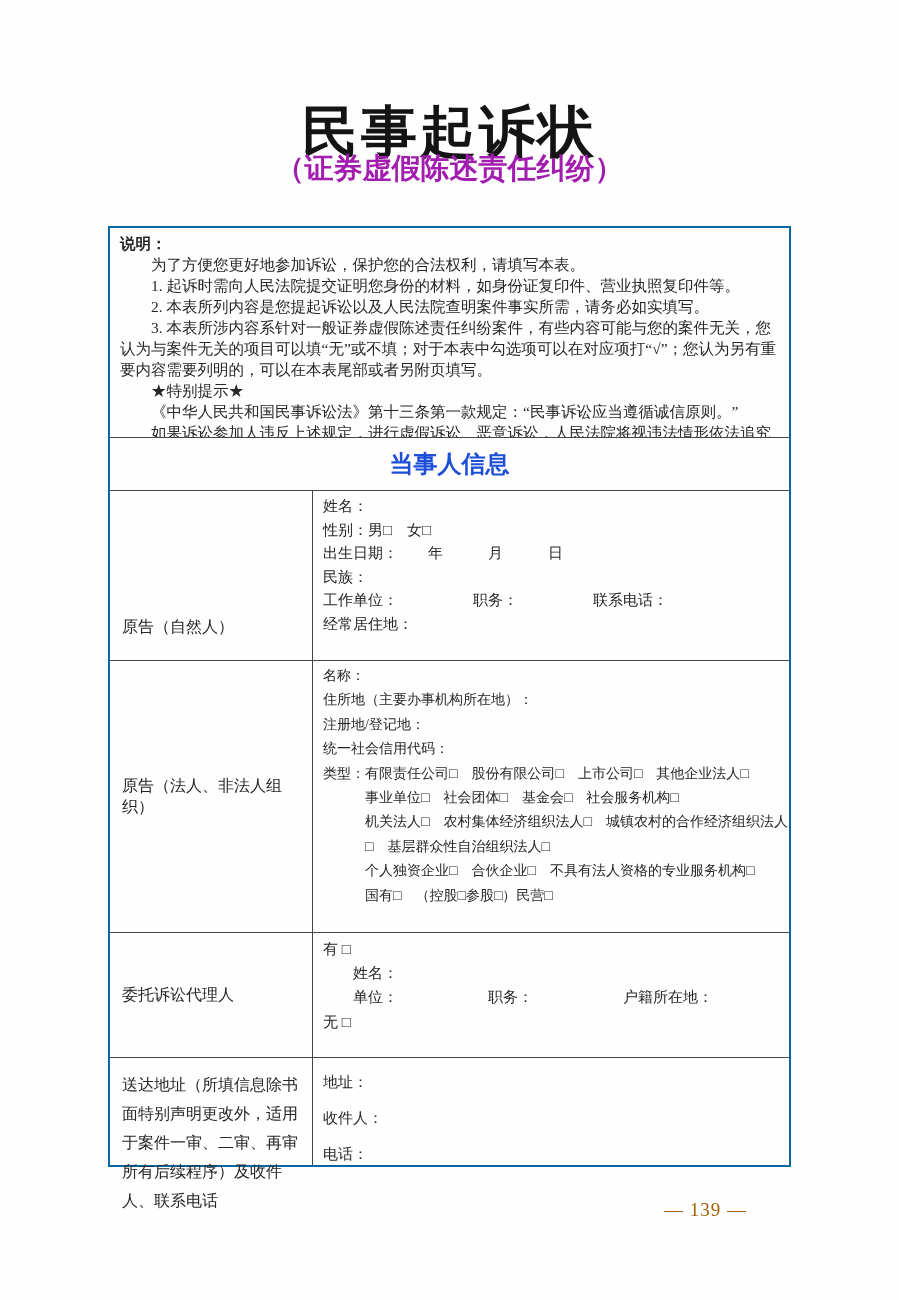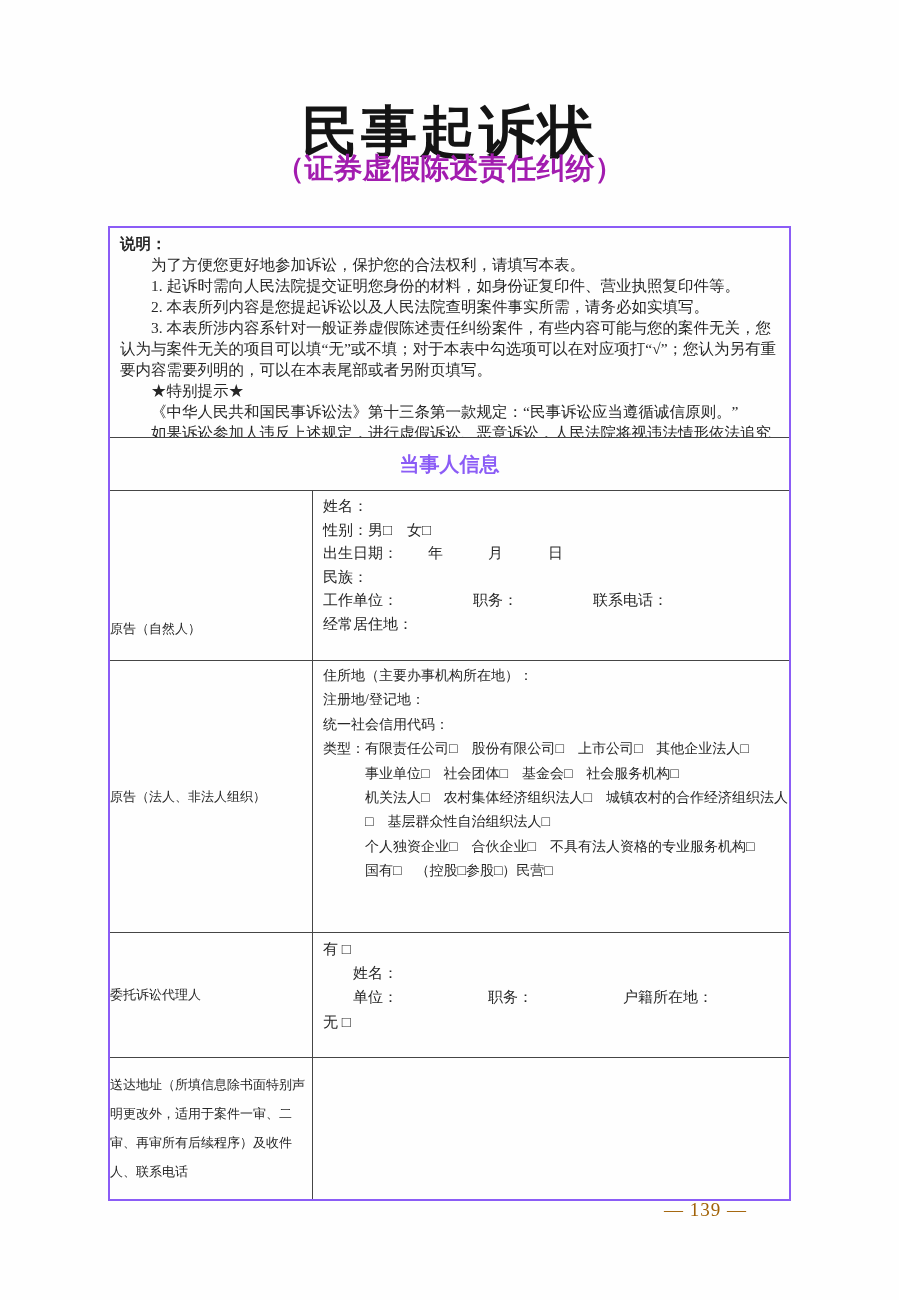--- a/index.html
+++ b/index.html
@@ -35,21 +35,21 @@
     text-align: center;
     font-size: 29px;
     font-weight: bold;
     color: #a21caf;
   }
   .doc-table {
     position: absolute;
     left: 108px;
     top: 226px;
     width: 683px;
-    border: 2px solid #8b5cf6;
+    border: 2px solid #0369a1;
     box-sizing: border-box;
     background: transparent;
   }
   .trow {
     box-sizing: border-box;
     border-top: 1.5px solid #454545;
     display: flex;
   }
   .trow.first { border-top: none; }
 
@@ -68,33 +68,33 @@
   .ins-p {
     margin: 0;
     text-indent: 2em;
   }
 
   
   .section-header {
     height: 53px;
     align-items: center;
     justify-content: center;
-    font-size: 20px;
-    font-weight: bold;
-    color: #8b5cf6;
+    font-size: 24px;
+    font-weight: bold;
+    color: #1d4ed8;
   }
 
   
   .party-row { }
   .label-cell {
     width: 203px;
     box-sizing: border-box;
     border-right: 1.5px solid #454545;
-    padding: 0 6px 0 0;
-    font-size: 13px;
+    padding: 0 6px 0 12px;
+    font-size: 16px;
     display: flex;
     align-items: center;
   }
   .label-cell.align-low {
     align-items: flex-end;
     padding-bottom: 22px;
   }
   .label-cell.align-top {
     align-items: flex-start;
     padding-top: 12px;
@@ -114,21 +114,21 @@
   .row-natural .fline { line-height: 23.5px; font-size: 15px; }
 
   .row-org { height: 272px; }
   .row-org .content-cell { padding-top: 3px; }
   .row-org .fline { line-height: 24.4px; font-size: 14px; }
 
   .row-agent { height: 125px; }
   .row-agent .content-cell { padding-top: 4px; }
   .row-agent .fline { line-height: 24.2px; font-size: 15px; }
 
-  .row-address { height: 142px; }
+  .row-address { height: 108px; }
   .row-address .content-cell { padding-top: 6px; }
   .row-address .fline { line-height: 36px; font-size: 15px; }
 
   .page-number {
     position: absolute;
     top: 1199px;
     right: 152px;
     font-size: 19px;
     color: #a16207;
     letter-spacing: 1px;
@@ -176,20 +176,21 @@
           <div class="fline">经常居住地：</div>
         </div>
     </div>
 
     <div class="trow party-row row-org">
       <div class="label-cell">
         <span>原告（法人、非法人组织）</span>
       </div>
       <div class="content-cell">
 
+      <div class="fline">名称：</div>
           <div class="fline">住所地（主要办事机构所在地）：</div>
           <div class="fline">注册地/登记地：</div>
           <div class="fline">统一社会信用代码：</div>
           <div class="fline">类型：有限责任公司□　股份有限公司□　上市公司□　其他企业法人□</div>
           <div class="fline">　　　事业单位□　社会团体□　基金会□　社会服务机构□</div>
           <div class="fline">　　　机关法人□　农村集体经济组织法人□　城镇农村的合作经济组织法人</div>
           <div class="fline">　　　□　基层群众性自治组织法人□</div>
           <div class="fline">　　　个人独资企业□　合伙企业□　不具有法人资格的专业服务机构□</div>
           <div class="fline">　　　国有□　（控股□参股□）民营□</div>
         </div>
@@ -205,19 +206,25 @@
           <div class="fline">　　姓名：</div>
           <div class="fline">　　单位：　　　　　　职务：　　　　　　户籍所在地：</div>
           <div class="fline">无 □</div>
         </div>
     </div>
 
     <div class="trow party-row row-address">
       <div class="label-cell align-top">
         <span>送达地址（所填信息除书面特别声明更改外，适用于案件一审、二审、再审所有后续程序）及收件人、联系电话</span>
       </div>
+      <div class="content-cell">
+
+      <div class="fline">地址：</div>
+          <div class="fline">收件人：</div>
+          <div class="fline">电话：</div>
+        </div>
     </div>
 
   </div>
 
   <div class="page-number">— 139 —</div>
 
 </div>
 
 </body></html>

